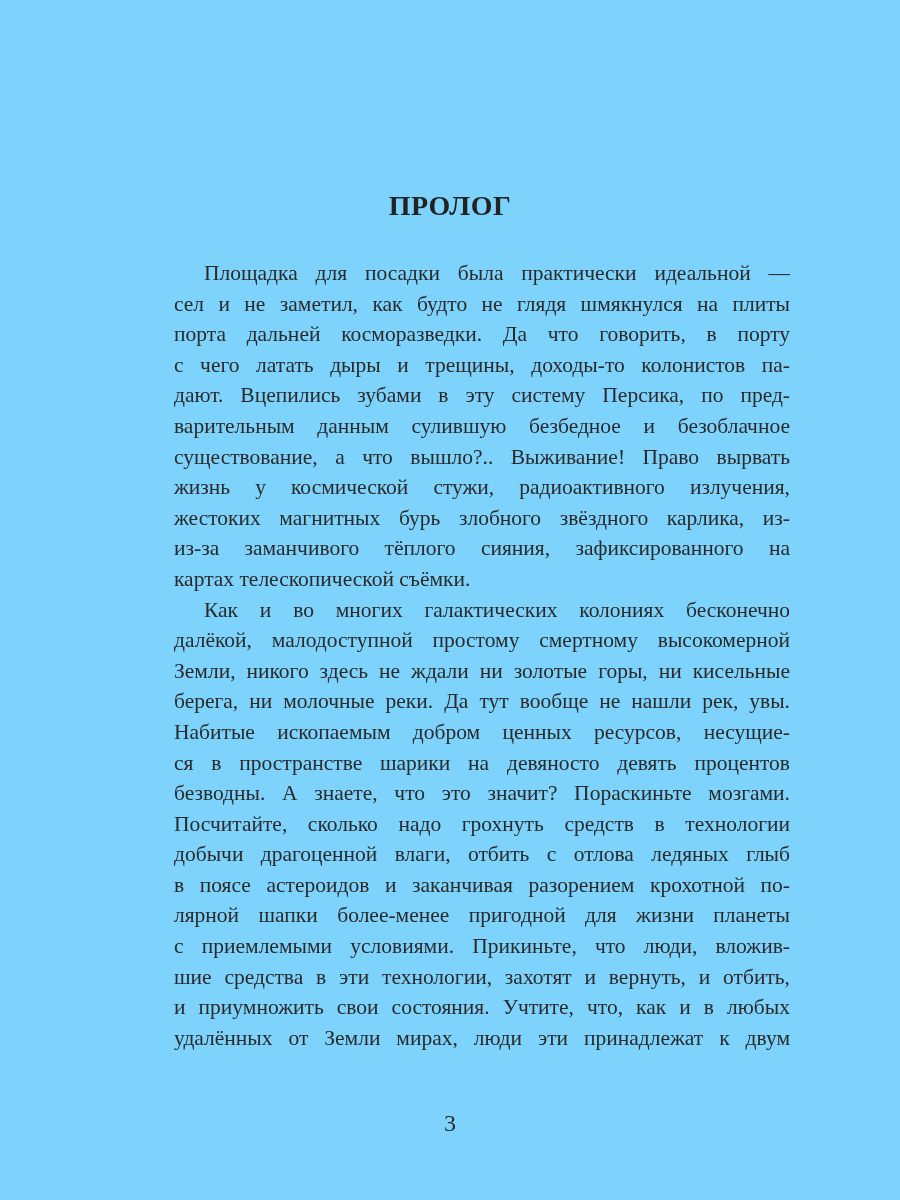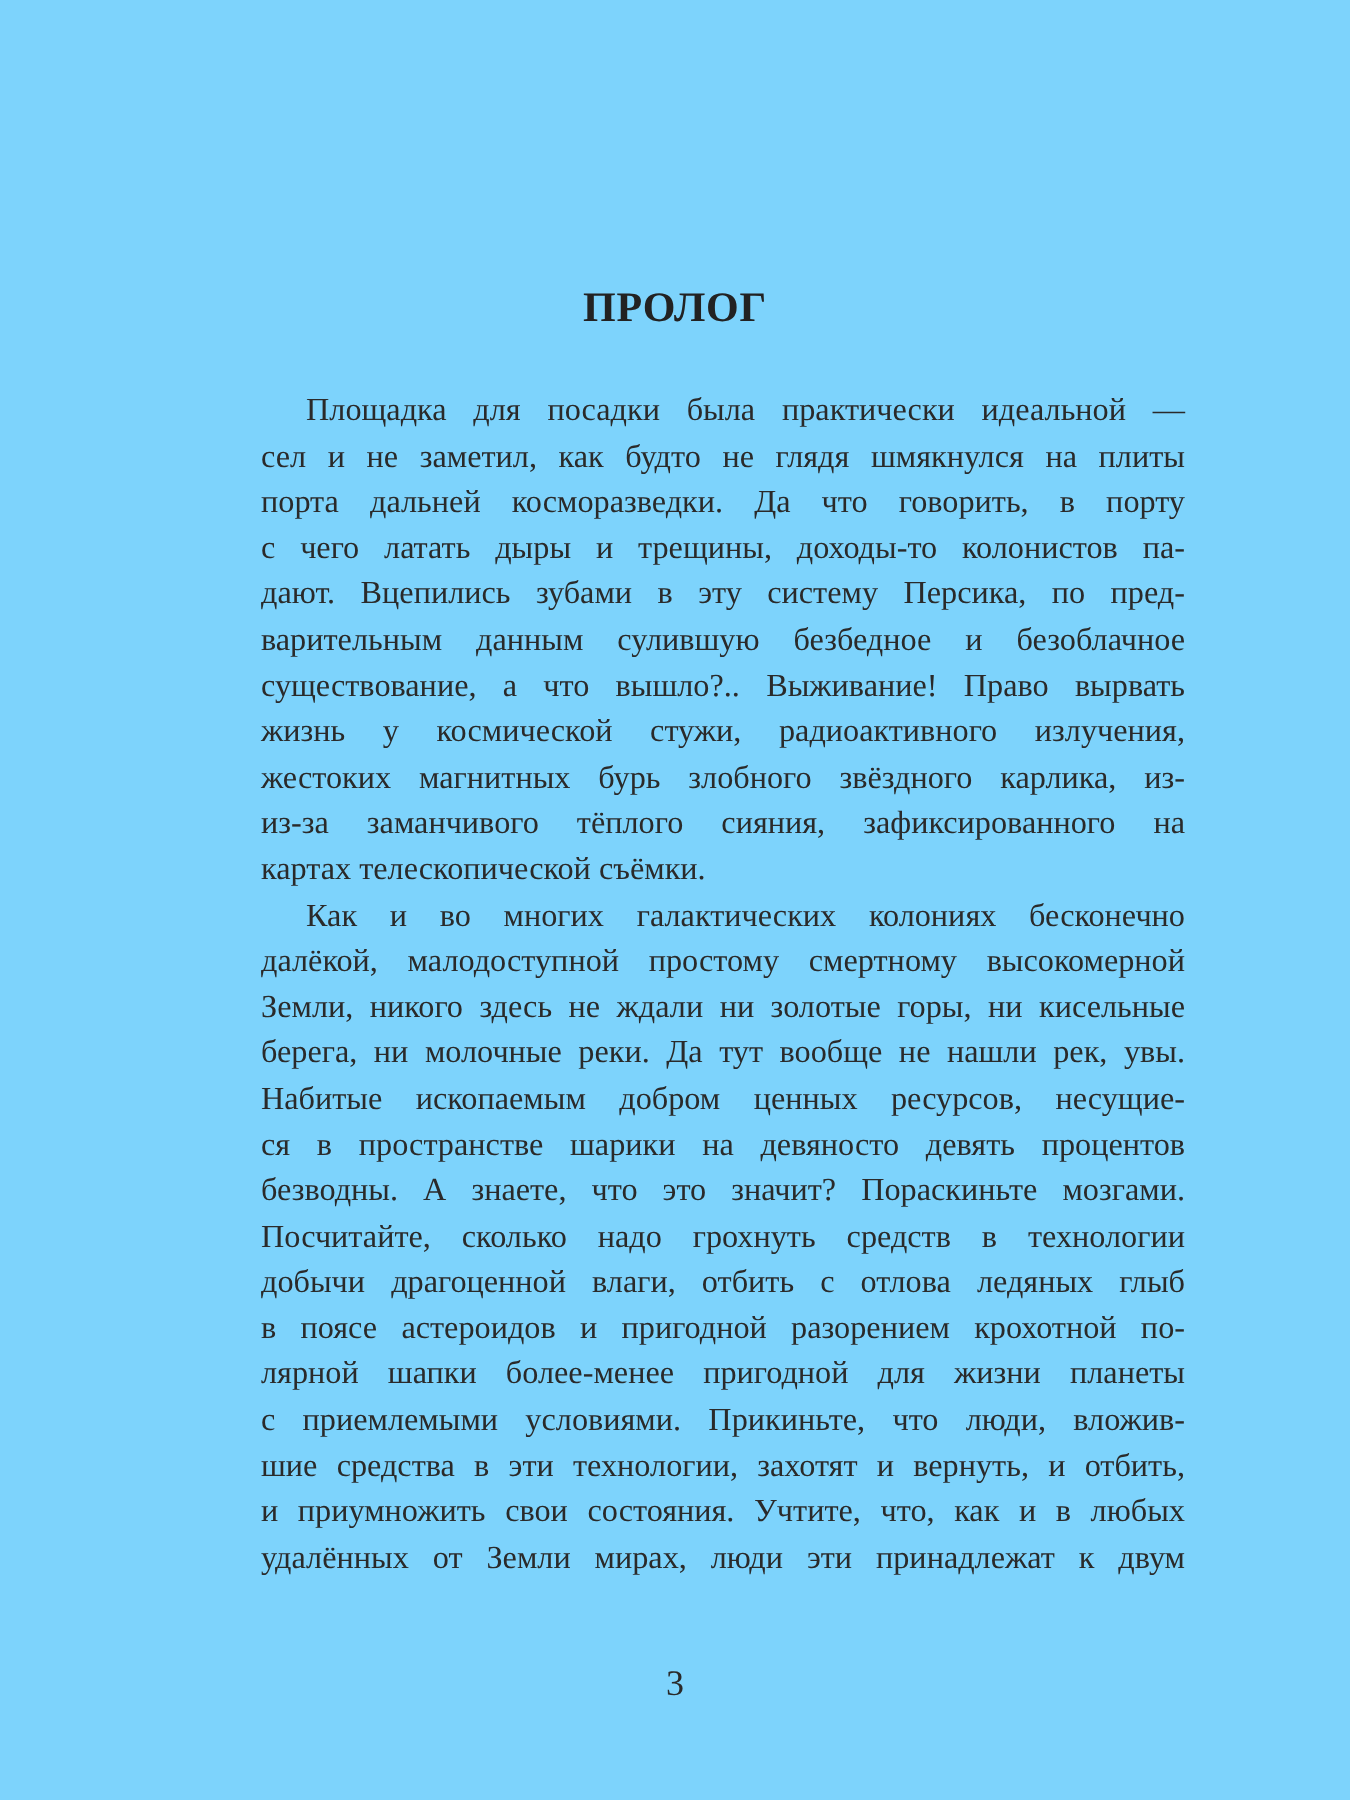--- a/index.html
+++ b/index.html
@@ -46,21 +46,21 @@
     <div>
       <span class="line indent">Как и во многих галактических колониях бесконечно</span>
       <span class="line">далёкой, малодоступной простому смертному высокомерной</span>
       <span class="line">Земли, никого здесь не ждали ни золотые горы, ни кисельные</span>
       <span class="line">берега, ни молочные реки. Да тут вообще не нашли рек, увы.</span>
       <span class="line">Набитые ископаемым добром ценных ресурсов, несущие-</span>
       <span class="line">ся в пространстве шарики на девяносто девять процентов</span>
       <span class="line">безводны. А знаете, что это значит? Пораскиньте мозгами.</span>
       <span class="line">Посчитайте, сколько надо грохнуть средств в технологии</span>
       <span class="line">добычи драгоценной влаги, отбить с отлова ледяных глыб</span>
-      <span class="line">в поясе астероидов и пригодной разорением крохотной по-</span>
+      <span class="line">в поясе астероидов и заканчивая разорением крохотной по-</span>
       <span class="line">лярной шапки более-менее пригодной для жизни планеты</span>
       <span class="line">с приемлемыми условиями. Прикиньте, что люди, вложив-</span>
       <span class="line">шие средства в эти технологии, захотят и вернуть, и отбить,</span>
       <span class="line">и приумножить свои состояния. Учтите, что, как и в любых</span>
       <span class="line">удалённых от Земли мирах, люди эти принадлежат к двум</span>
     </div>
   </div>
 
   <div class="page-number">3</div>
 </div>

